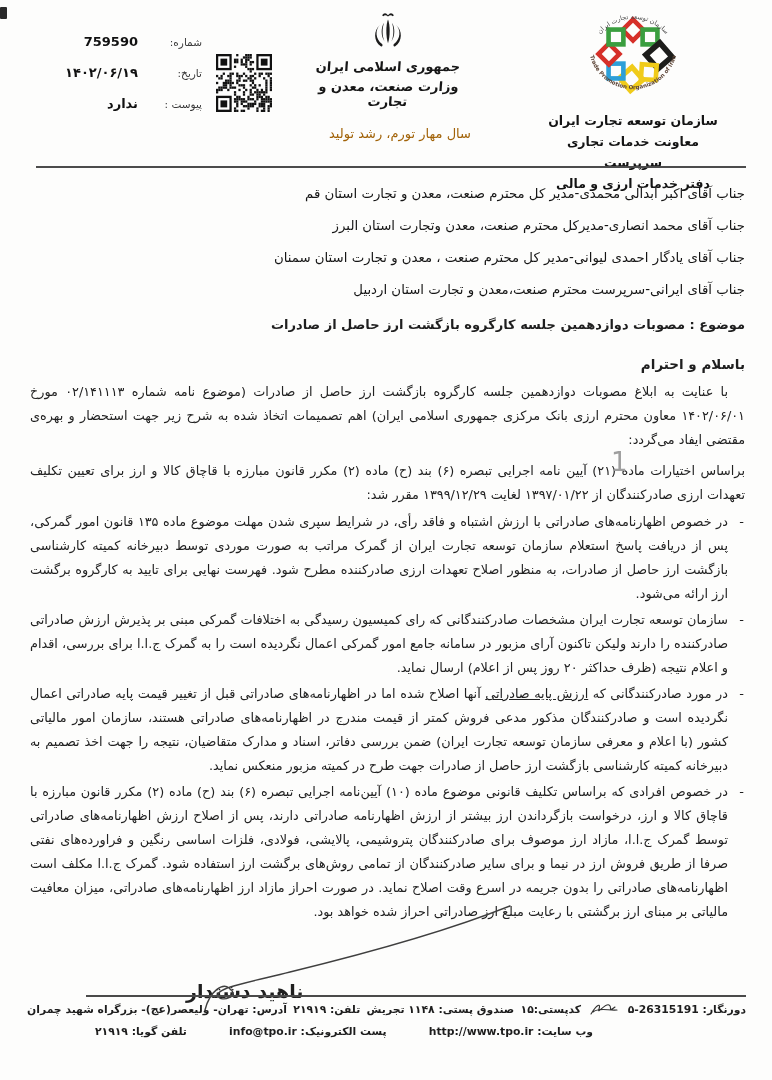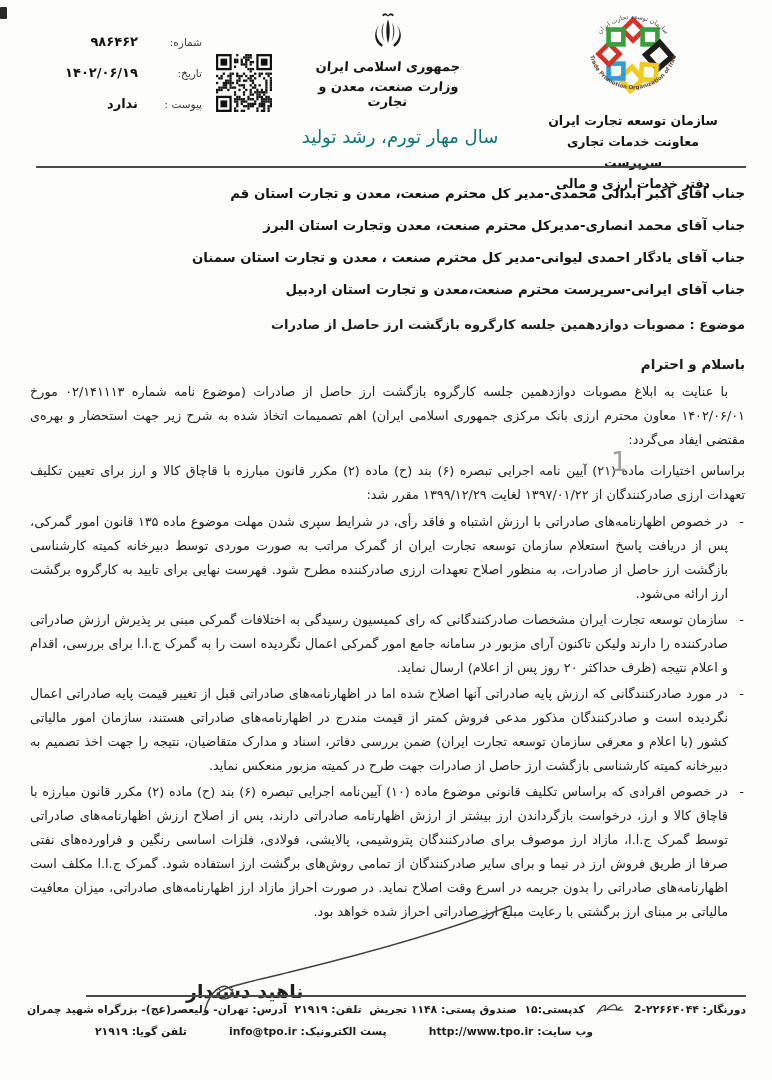--- a/index.html
+++ b/index.html
@@ -12,37 +12,37 @@
   .corner-mark{position:absolute;left:0;top:7px;width:7px;height:12px;background:#2a2a2a;border-radius:1px;}
   .meta{position:absolute;left:22px;top:34px;width:180px;direction:rtl;}
   .meta-row{display:flex;align-items:baseline;height:31px;}
   .meta-label{font-size:10.5px;color:#3a3a3a;width:56px;flex:0 0 auto;}
   .meta-value{font-size:13px;font-weight:bold;color:#111;margin-right:8px;white-space:nowrap;}
   .qr{position:absolute;left:216px;top:54px;width:56px;height:58px;}
   .ministry{position:absolute;left:298px;top:10px;width:180px;text-align:center;}
   .emblem{display:block;margin:0 auto;}
   .ministry-line1{margin-top:3px;font-size:13px;font-weight:bold;color:#161616;transform:skewX(-4deg);}
   .ministry-line2{margin-top:5px;font-size:13px;font-weight:bold;color:#161616;transform:skewX(-4deg);}
-  .slogan{position:absolute;left:300px;top:126px;width:200px;text-align:center;font-size:18px;color:#0f766e;}
+  .slogan{position:absolute;left:300px;top:126px;width:200px;text-align:center;font-size:13px;color:#a16207;}
   .org{position:absolute;left:520px;top:4px;width:226px;text-align:center;}
   .org-lines{margin-top:2px;direction:rtl;}
   .org-line{font-size:12.5px;font-weight:bold;line-height:21px;color:#141414;}
   .rule-top{position:absolute;left:36px;right:26px;top:166px;height:0;border-top:2px solid #4c4c4c;}
   
   .main{position:absolute;top:178px;right:27px;left:30px;direction:rtl;text-align:right;}
-  .recipient{font-size:13.3px;font-weight:bold;line-height:32px;color:#151515;white-space:nowrap;}
+  .recipient{font-size:13.3px;font-weight:normal;line-height:32px;color:#151515;white-space:nowrap;}
   .subject{margin-top:7px;font-size:13px;font-weight:bold;line-height:24px;}
   .salutation{margin-top:15px;font-size:13.5px;font-weight:bold;line-height:24px;}
   .para{margin:0;font-size:12.8px;line-height:24px;text-align:justify;color:#222;}
   .intro{margin-top:4px;text-indent:17px;}
   .basis{margin-top:7px;}
   .bullets{margin-top:3px;}
   .bullet{position:relative;padding-right:17px;margin-top:2px;}
   .dash{position:absolute;right:1px;top:0;line-height:24px;font-size:13px;}
-  .u{}
+  .u{text-decoration:underline;}
   .page-marker{position:absolute;left:611px;top:447px;font-size:26px;color:#9e9e9e;}
   
   .sig-name{position:absolute;left:186px;top:932px;font-size:19px;font-weight:bold;direction:rtl;white-space:nowrap;margin-top:48px;}
   .sig-flourish{position:absolute;left:195px;top:898px;pointer-events:none;}
   .rule-bottom{position:absolute;left:86px;right:26px;top:995px;height:0;border-top:2px solid #4a4a4a;}
   .footer-line1{position:absolute;left:27px;right:26px;top:1001px;display:flex;direction:ltr;
     justify-content:space-between;align-items:center;font-size:10.8px;font-weight:bold;color:#1d1d1d;white-space:nowrap;}
   .footer-line2{position:absolute;left:95px;top:1025px;width:498px;display:flex;direction:ltr;
     justify-content:space-between;align-items:center;font-size:10.8px;font-weight:bold;color:#1d1d1d;white-space:nowrap;}
   .f-item{direction:rtl;unicode-bidi:isolate;}
@@ -52,21 +52,21 @@
 </head>
 <body>
 
 <div class="page">
 
   <div class="corner-mark"></div>
 
   <div class="meta">
     <div class="meta-row">
       <span class="meta-label">شماره:</span>
-      <span class="meta-value">۹۸۶۴۶۲</span>
+      <span class="meta-value">759590</span>
     </div>
     <div class="meta-row">
       <span class="meta-label">تاریخ:</span>
       <span class="meta-value">۱۴۰۲/۰۶/۱۹</span>
     </div>
     <div class="meta-row">
       <span class="meta-label">پیوست :</span>
       <span class="meta-value">ندارد</span>
     </div>
   </div>
@@ -377,21 +377,21 @@
   <div class="footer-line1">
     <span class="f-item">آدرس: تهران- ولیعصر(عج)- بزرگراه شهید چمران</span>
     <span class="f-item">تلفن: ۲۱۹۱۹</span>
     <span class="f-item">صندوق پستی: ۱۱۴۸ تجریش</span>
     <span class="f-item">کدپستی:۱۵</span>
     <svg class="stamp" viewBox="0 0 30 16">
       <path d="M2 13 C8 3 12 2 10 8 C8 14 16 2 20 4 C24 6 18 12 26 6 M4 11 C10 6 20 10 28 9" fill="none" stroke="#2f2f2f" stroke-width="1.1" stroke-linecap="round"></path>
     </svg>
     <span class="f-item">
       <span>دورنگار:</span>
-      <span class="ltrval">2-۲۲۶۶۴۰۴۴</span>
+      <span class="ltrval">۵-26315191</span>
     </span>
   </div>
 
   <div class="footer-line2">
     <span class="f-item">تلفن گویا: ۲۱۹۱۹</span>
     <span class="f-item">
       <span>پست الکترونیک:</span>
       <span class="ltrval">info@tpo.ir</span>
     </span>
     <span class="f-item">

